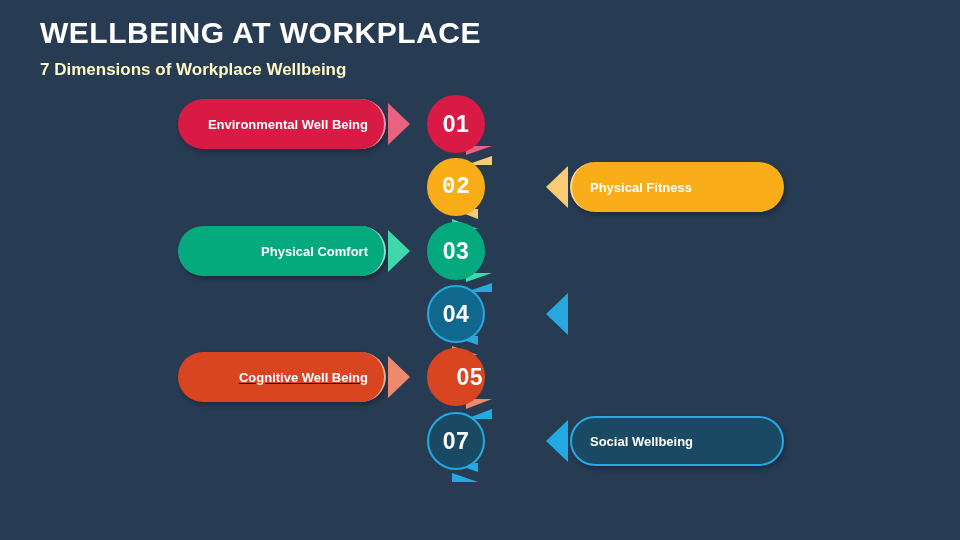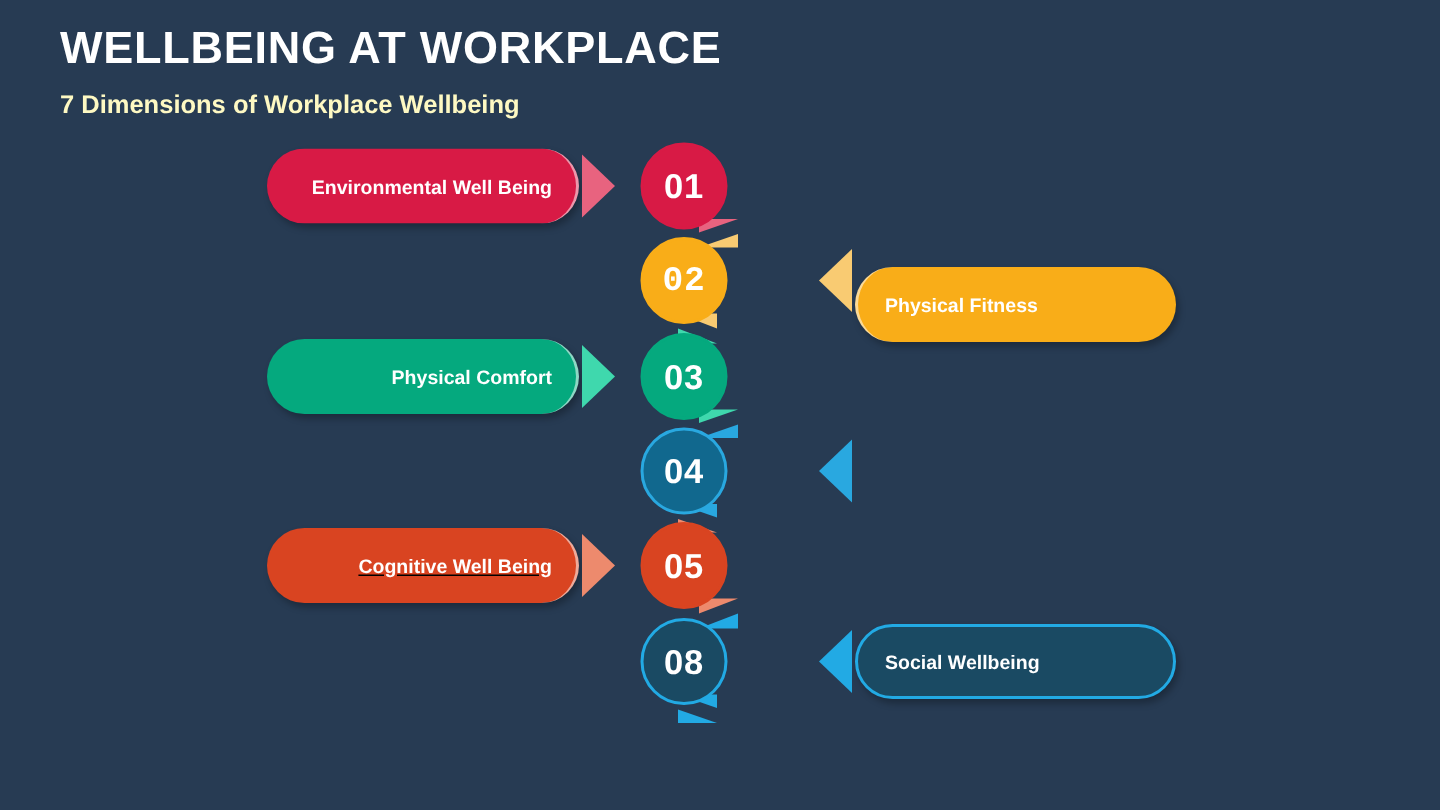--- a/index.html
+++ b/index.html
@@ -181,21 +181,21 @@
             <span class="pill-label">Environmental Well Being</span>
           </div>
           <div class="arrow" style="border-left: 22px solid rgb(232, 99, 127);"></div>
         </div>
         <div class="circle" style="background: rgb(216, 26, 69); border: 2px solid rgb(216, 26, 69);">
           <span>01</span>
         </div>
       </div>
       <div class="row" style="top: 156px;">
         <div class="pill-right">
-          <div class="pill-body" style="background: rgb(249, 173, 24); margin-top: 16px;">
+          <div class="pill-body" style="background: rgb(249, 173, 24);">
             <span class="pill-label">Physical Fitness</span>
           </div>
           <div class="arrow" style="border-right: 22px solid rgb(249, 203, 114);"></div>
         </div>
         <div class="circle" style="background: rgb(249, 173, 24); border: 2px solid rgb(249, 173, 24); font-family: Liberation Mono, monospace;">
           <span>02</span>
         </div>
       </div>
       <div class="row" style="top: 220px;">
         <div class="pill-left">
@@ -216,33 +216,33 @@
           <span>04</span>
         </div>
       </div>
       <div class="row" style="top: 346px;">
         <div class="pill-left">
           <div class="pill-body" style="background: rgb(217, 68, 33); text-decoration: underline;">
             <span class="pill-label">Cognitive Well Being</span>
           </div>
           <div class="arrow" style="border-left: 22px solid rgb(237, 138, 109);"></div>
         </div>
-        <div class="circle" style="background: rgb(217, 68, 33); border: 2px solid rgb(217, 68, 33);">
+        <div class="circle" style="background: rgb(217, 68, 33); border: 2px solid rgb(217, 68, 33); justify-content: flex-end;">
           <span>05</span>
         </div>
       </div>
       <div class="row" style="top: 410px;">
         <div class="pill-right">
           <div class="pill-body" style="background: rgb(26, 74, 99); border: 2px solid rgb(34, 170, 228);">
             <span class="pill-label">Social Wellbeing</span>
           </div>
           <div class="arrow" style="border-right: 22px solid rgb(34, 170, 228);"></div>
         </div>
         <div class="circle" style="background: rgb(26, 74, 99); border: 2px solid rgb(34, 170, 228);">
-          <span>08</span>
+          <span>07</span>
         </div>
       </div>
       <div class="connector" style="height: 19px; top: 146px; left: 466px;">
         <i style="top: 0px; left: 0px; border-top: 9.5px solid rgb(232, 99, 127); border-right: 26px solid transparent;"></i>
         <i style="top: 9.5px; left: 0px; border-bottom: 9.5px solid rgb(249, 203, 114); border-left: 26px solid transparent;"></i>
       </div>
       <div class="connector" style="height: 20px; top: 209px; left: 444px;">
         <i style="top: 0px; right: 0px; border-top: 10px solid rgb(249, 203, 114); border-left: 26px solid transparent;"></i>
         <i style="top: 10px; right: 0px; border-bottom: 10px solid rgb(63, 216, 173); border-right: 26px solid transparent;"></i>
       </div>

